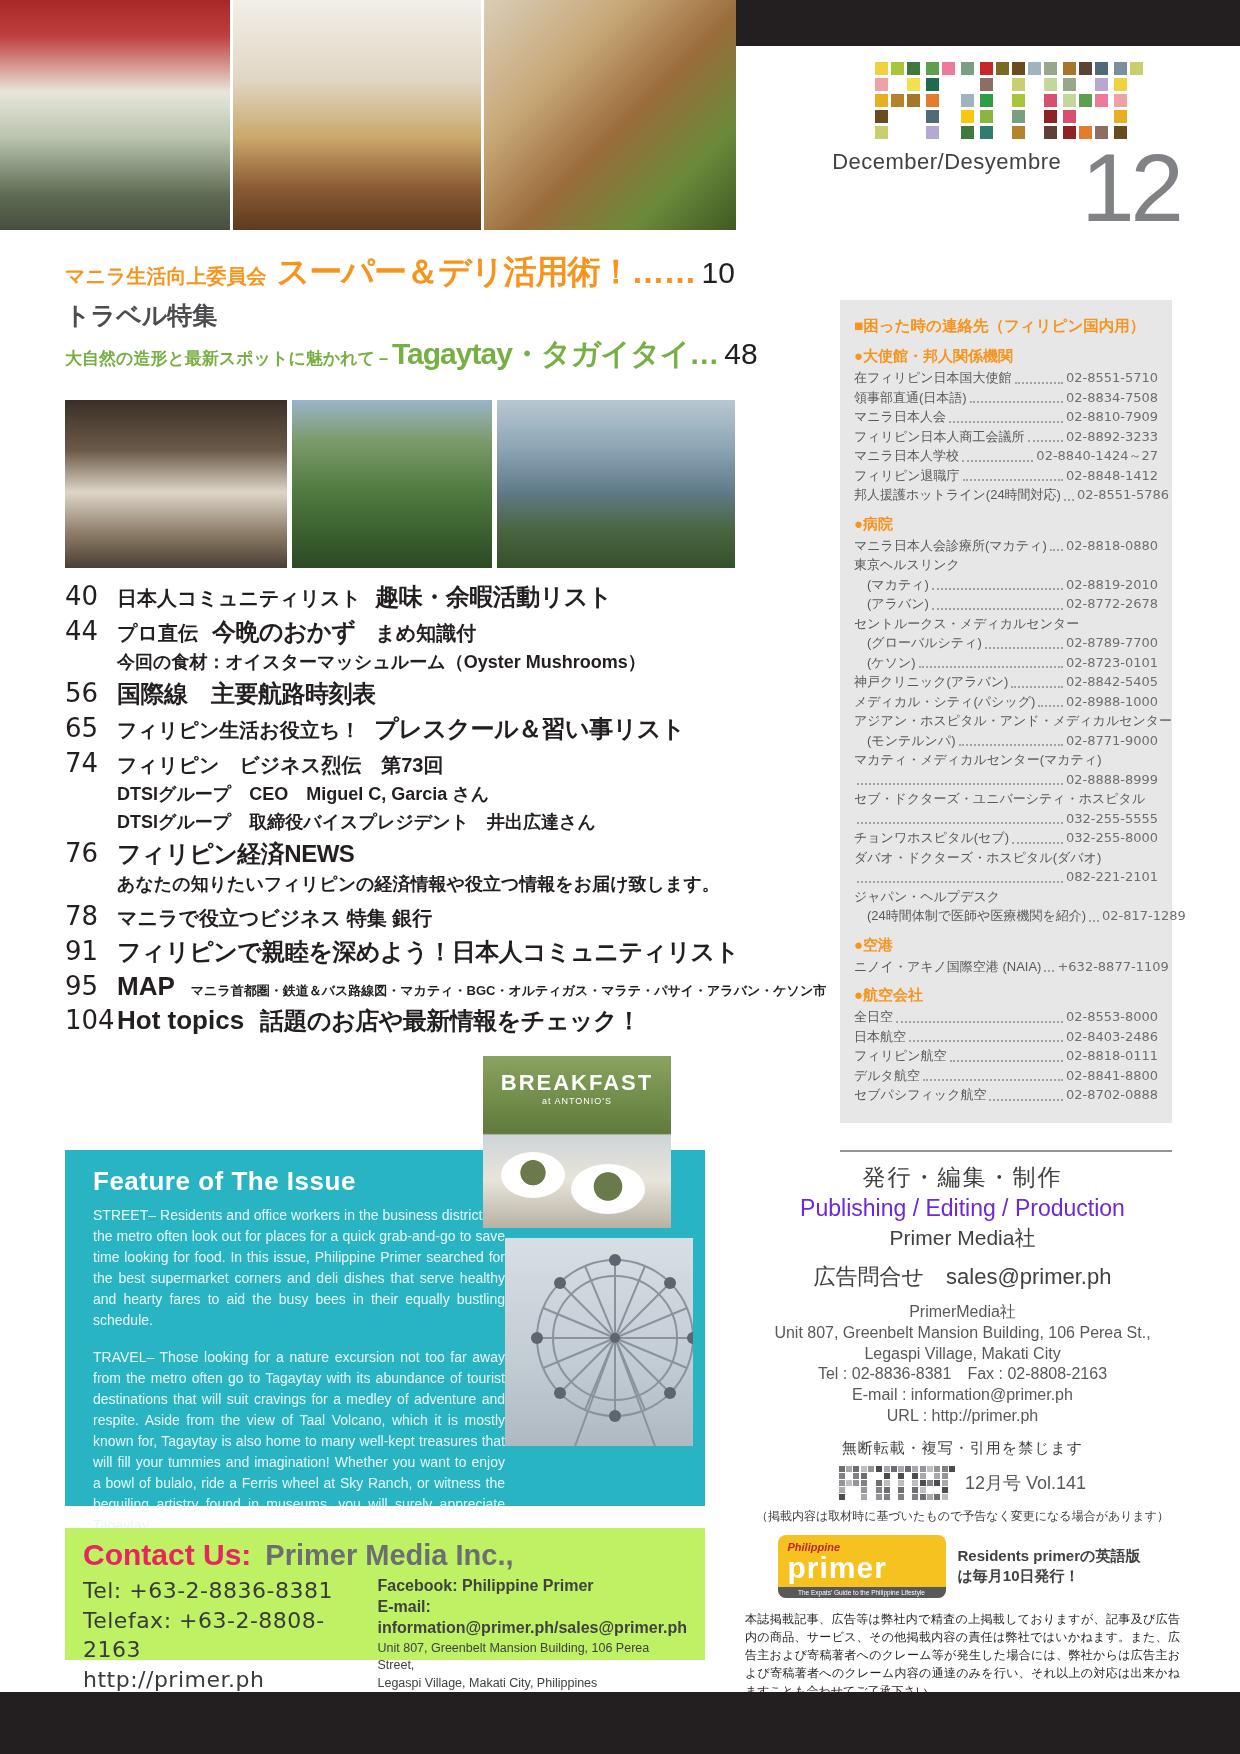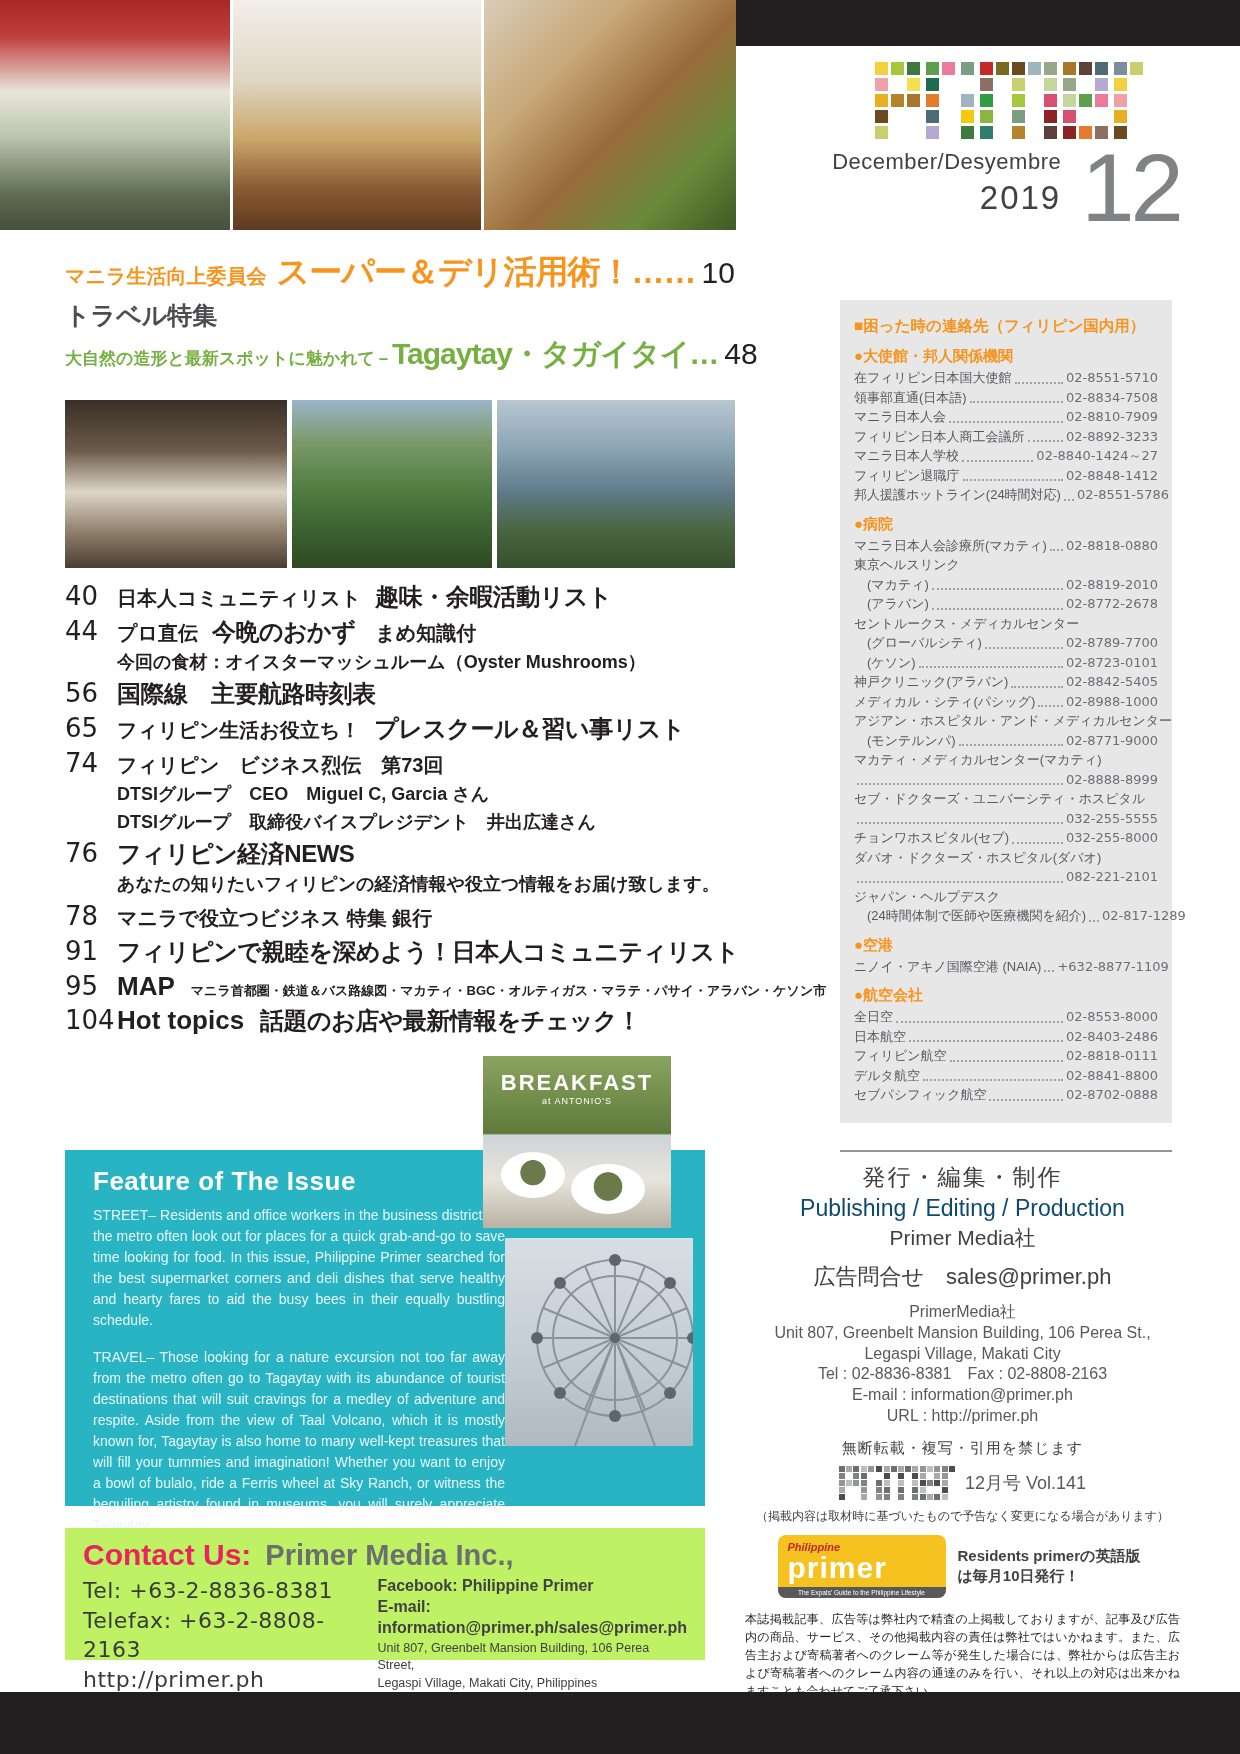--- a/index.html
+++ b/index.html
@@ -81,21 +81,21 @@
   .cu-cols{display:flex;margin-top:4px;}
   .cu-left{width:300px;font-size:22px;color:#3A3A3C;line-height:1.35;letter-spacing:0.5px;font-family:"DejaVu Sans",sans-serif;}
   .cu-right{width:310px;}
   .cu-fb,.cu-email{font-size:16px;font-weight:bold;color:#414042;line-height:1.3;}
   .cu-addr{font-size:12.5px;color:#414042;line-height:1.3;margin-top:2px;}
 
   
   .divider{left:840px;top:1150px;width:332px;height:2px;background:#939598;}
   .publisher{left:745px;top:1162px;width:435px;text-align:center;color:#414042;}
   .pb-jp{font-size:23px;letter-spacing:2px;}
-  .pb-en{font-size:23px;color:#0c4a6e;margin-top:2px;}
+  .pb-en{font-size:23px;color:#6d28d9;margin-top:2px;}
   .pb-co{font-size:21px;margin-top:2px;}
   .pb-ad{font-size:22px;margin-top:10px;}
   .pb-small{font-size:16px;color:#58595B;line-height:1.3;}
   .pb-block2{margin-top:10px;}
   .pb-norepro{font-size:15px;margin-top:12px;letter-spacing:1px;}
   .pb-issuerow{display:flex;justify-content:center;align-items:center;gap:10px;margin-top:8px;}
   .pb-issue{font-size:18px;color:#58595B;}
   .pb-note{font-size:12px;margin-top:8px;color:#414042;}
   .pb-engrow{display:flex;justify-content:center;align-items:center;gap:12px;margin-top:10px;}
   .ph-logo{width:168px;background:#F6C21F;border-radius:8px;padding:6px 10px 0;text-align:left;box-sizing:border-box;}
@@ -209,21 +209,20 @@
         <div></div>
         <div style="background: rgb(232, 176, 33);"></div>
         <div></div>
         <div style="background: rgb(107, 74, 31);"></div>
         <div></div>
       </div>
     </div>
   <div class="date-row">
     <div class="date-col">
       <div class="month">December/Desyembre</div>
-      <div class="year">2019</div>
     </div>
     <div class="big-issue">12</div>
   </div>
 </div>
 
 <div class="abs special">
   <div class="sf-line">
     <span class="sf1-prefix">マニラ生活向上委員会</span>
     <span class="sf1-title">スーパー＆デリ活用術！……</span>
     <span class="sf-page">10</span>

